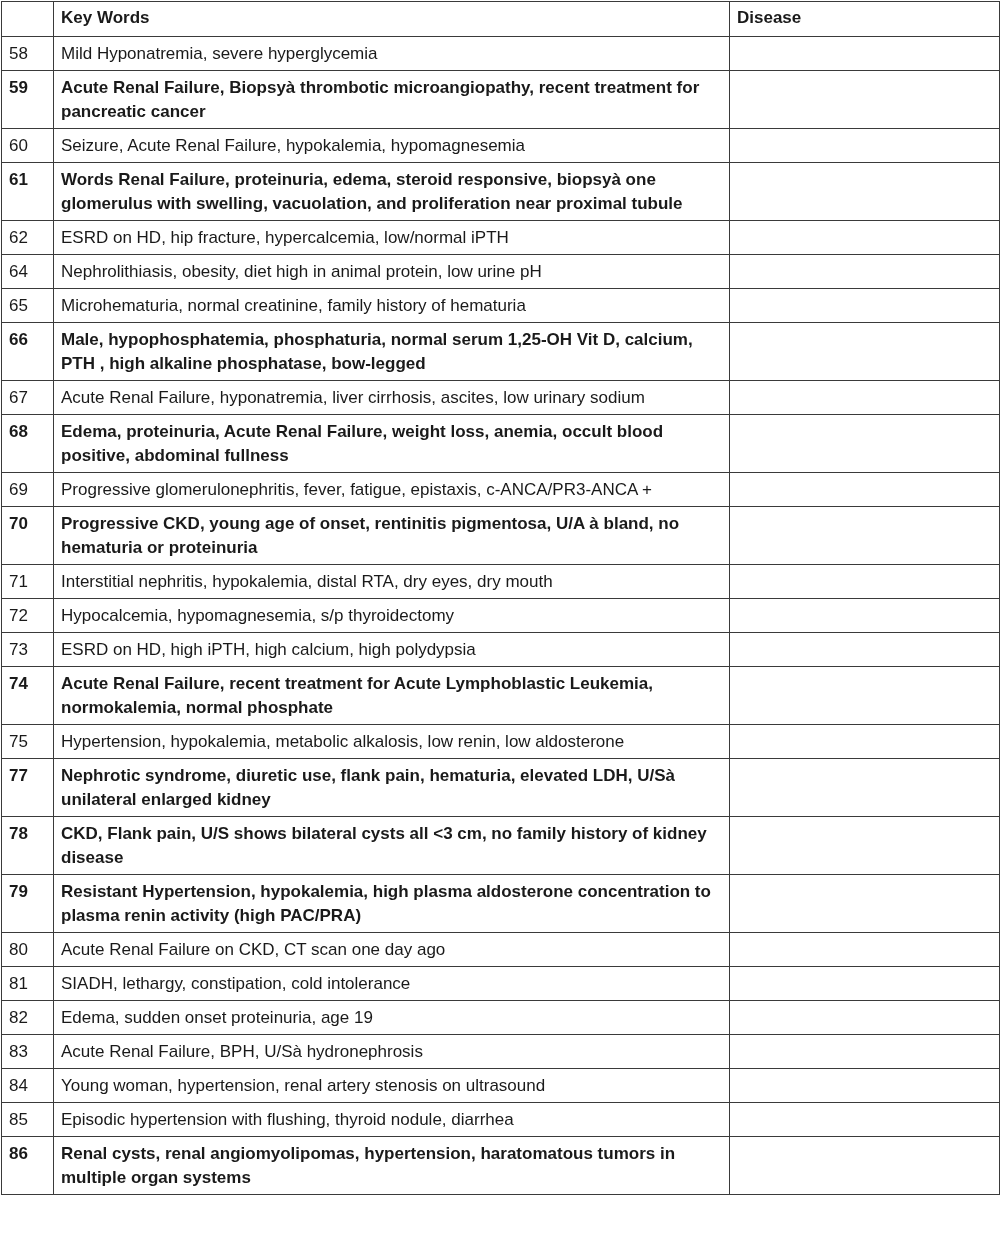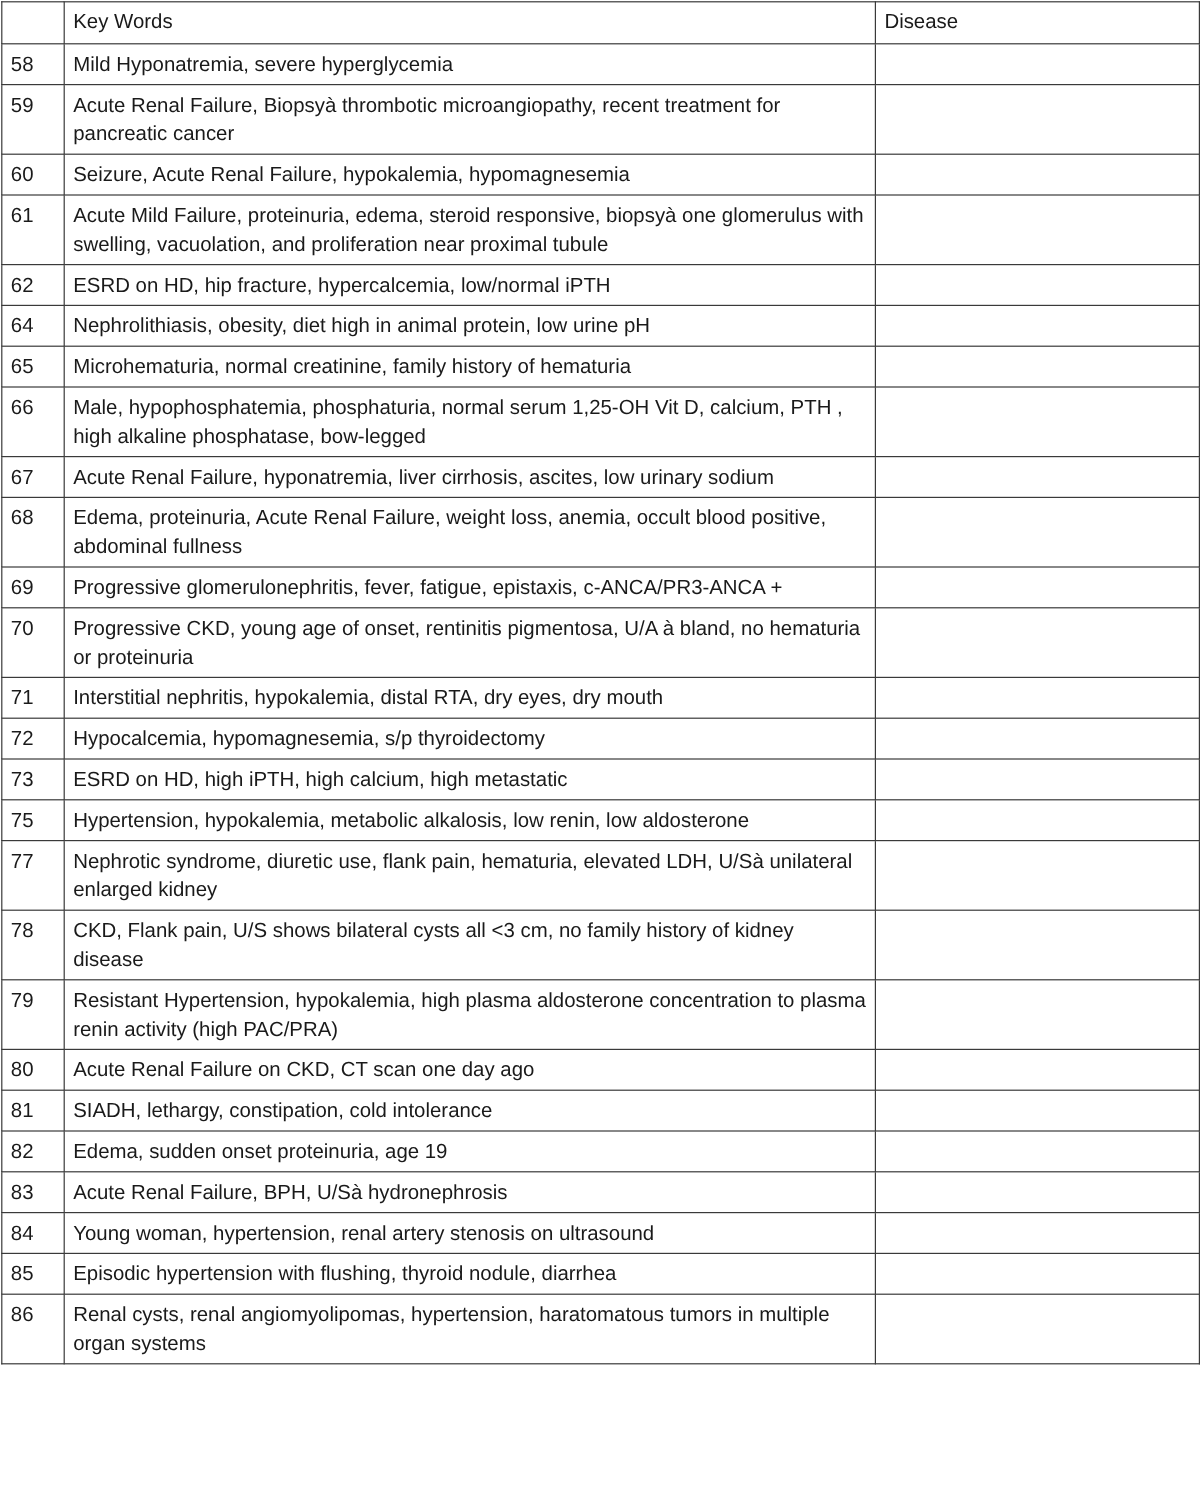--- a/index.html
+++ b/index.html
@@ -17,24 +17,24 @@
   col.c-num { width: 52px; }
   col.c-kw { width: 676px; }
   col.c-dis { width: 270px; }
   th, td {
     border: 1.5px solid #3a3a3a;
     vertical-align: top;
     text-align: left;
     padding: 5px 7px 4px 7px;
     line-height: 24px;
   }
-  th { font-weight: normal; padding-top: 4px; padding-bottom: 5px; height: 25px; }
+  th { font-weight: bold; padding-top: 4px; padding-bottom: 5px; height: 25px; }
   td.num { padding-left: 7px; margin-left: 20px; }
   tr.r1 td { height: 24px; }
-  tr.r2 td { height: 45px; }
+  tr.r2 td { height: 45px; font-weight: bold; }
 </style>
 </head>
 <body>
 
 <table>
   <colgroup>
     <col class="c-num">
       <col class="c-kw">
       <col class="c-dis">
   </colgroup>
@@ -56,21 +56,21 @@
         <td>Acute Renal Failure, Biopsyà thrombotic microangiopathy, recent treatment for pancreatic cancer</td>
         <td></td>
       </tr>
       <tr class="r1">
         <td class="num">60</td>
         <td>Seizure, Acute Renal Failure, hypokalemia, hypomagnesemia</td>
         <td></td>
       </tr>
       <tr class="r2">
         <td class="num">61</td>
-        <td>Acute Mild Failure, proteinuria, edema, steroid responsive, biopsyà one glomerulus with swelling, vacuolation, and proliferation near proximal tubule</td>
+        <td>Words Renal Failure, proteinuria, edema, steroid responsive, biopsyà one glomerulus with swelling, vacuolation, and proliferation near proximal tubule</td>
         <td></td>
       </tr>
       <tr class="r1">
         <td class="num">62</td>
         <td>ESRD on HD, hip fracture, hypercalcemia, low/normal iPTH</td>
         <td></td>
       </tr>
       <tr class="r1">
         <td class="num">64</td>
         <td>Nephrolithiasis, obesity, diet high in animal protein, low urine pH</td>
@@ -111,21 +111,26 @@
         <td>Interstitial nephritis, hypokalemia, distal RTA, dry eyes, dry mouth</td>
         <td></td>
       </tr>
       <tr class="r1">
         <td class="num">72</td>
         <td>Hypocalcemia, hypomagnesemia, s/p thyroidectomy</td>
         <td></td>
       </tr>
       <tr class="r1">
         <td class="num">73</td>
-        <td>ESRD on HD, high iPTH, high calcium, high metastatic</td>
+        <td>ESRD on HD, high iPTH, high calcium, high polydypsia</td>
+        <td></td>
+      </tr>
+      <tr class="r2">
+        <td class="num">74</td>
+        <td>Acute Renal Failure, recent treatment for Acute Lymphoblastic Leukemia, normokalemia, normal phosphate</td>
         <td></td>
       </tr>
       <tr class="r1">
         <td class="num">75</td>
         <td>Hypertension, hypokalemia, metabolic alkalosis, low renin, low aldosterone</td>
         <td></td>
       </tr>
       <tr class="r2">
         <td class="num">77</td>
         <td>Nephrotic syndrome, diuretic use, flank pain, hematuria, elevated LDH, U/Sà unilateral enlarged kidney</td>

